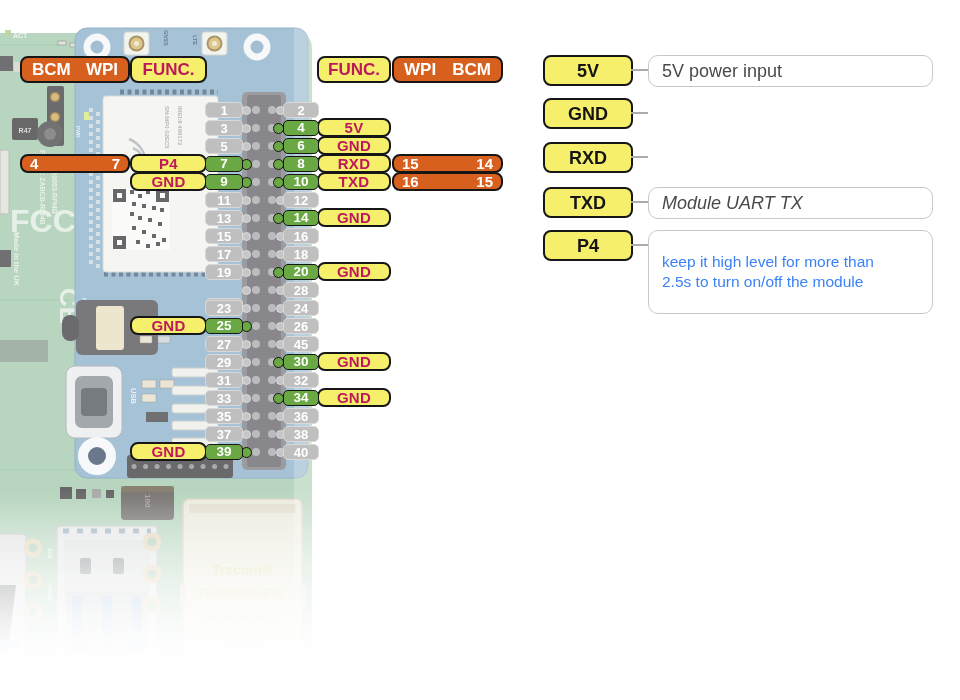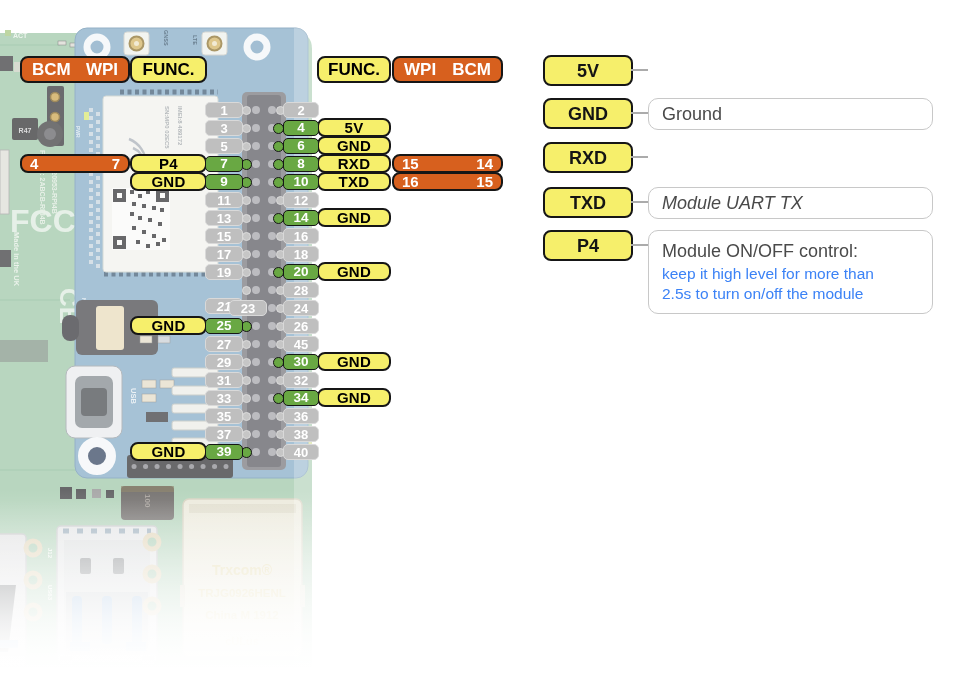--- a/index.html
+++ b/index.html
@@ -6,21 +6,21 @@
   .stage{position:relative;width:960px;height:700px;background:#fff;overflow:hidden;
          font-family:"Liberation Sans",sans-serif;font-weight:bold;}
   svg text{font-family:"Liberation Sans",sans-serif;}
   .board-svg{position:absolute;left:0;top:0;z-index:0;}
   .fade-overlay{position:absolute;left:0;top:0;width:530px;height:700px;z-index:1;pointer-events:none;
     background:linear-gradient(to bottom, rgba(255,255,255,0) 70%, rgba(255,255,255,.72) 88%, #fff 97%);}
   .badge{position:absolute;box-sizing:border-box;display:flex;align-items:center;justify-content:center;
          font-weight:bold;line-height:1;}
   .hdr{top:56px;height:27px;border:2px solid #161616;border-radius:8px;font-size:17px;z-index:3;}
   .hdr.orange,.o-badge{background:#D7601E;color:#fff;}
-  .hdr.yellow,.f-badge{background:#F6EF6B;color:#000000;}
+  .hdr.yellow,.f-badge{background:#F6EF6B;color:#be185d;}
   .hdr.green{background:#69A843;color:#fff;}
   .hdr.split,.o-badge{justify-content:space-between;padding:0 10px;}
   #pin-grid{position:absolute;inset:0;z-index:2;}
   .o-badge{height:19px;border:2px solid #161616;border-radius:8px;font-size:15px;padding:0 8px;}
   .f-badge{height:19px;border:2px solid #161616;border-radius:8px;font-size:15px;letter-spacing:.3px;}
   .pin-badge{height:16px;border-radius:5px;font-size:13px;color:#fff;}
   .pin-gray{background:#BFBFBF;border:1.5px solid #D9D9D9;}
   .pin-green{background:#69A843;border:1.6px solid #161616;font-size:13.5px;}
   .dot{position:absolute;border-radius:50%;}
   .gray-dot{width:7px;height:7px;background:#C6C6C6;border:1px solid #DCDCDC;}
@@ -266,21 +266,21 @@
       <span class="badge pin-badge pin-green" style="left: 283px; top: 156px; width: 36px;">8</span>
       <span class="badge f-badge" style="left: 130px; top: 172px; width: 77px;">GND</span>
       <span class="dot green-dot" style="left: 241px; top: 177px;"></span>
       <span class="badge pin-badge pin-green" style="left: 205px; top: 174px; width: 38px;">9</span>
       <span class="badge o-badge" style="left: 392px; top: 172px; width: 111px;">
         <span class="">16</span>
         <span class="">15</span>
       </span>
       <span class="badge f-badge" style="left: 317px; top: 172px; width: 74px;">TXD</span>
       <span class="dot green-dot" style="left: 273px; top: 177px;"></span>
-      <span class="badge pin-badge pin-green" style="left: 283px; top: 174px; width: 36px;">10</span>
+      <span class="badge pin-badge pin-green" style="left: 283px; top: 174px; width: 36px; border-radius: 6px;">10</span>
       <span class="dot gray-dot" style="left: 242px; top: 196px;"></span>
       <span class="badge pin-badge pin-gray" style="left: 205px; top: 192px; width: 38px;">11</span>
       <span class="dot gray-dot" style="left: 276px; top: 196px;"></span>
       <span class="badge pin-badge pin-gray" style="left: 283px; top: 192px; width: 36px;">12</span>
       <span class="dot gray-dot" style="left: 242px; top: 214px;"></span>
       <span class="badge pin-badge pin-gray" style="left: 205px; top: 210px; width: 38px;">13</span>
       <span class="badge f-badge" style="left: 317px; top: 208px; width: 74px;">GND</span>
       <span class="dot green-dot" style="left: 273px; top: 213px;"></span>
       <span class="badge pin-badge pin-green" style="left: 283px; top: 210px; width: 36px;">14</span>
       <span class="dot gray-dot" style="left: 242px; top: 232px;"></span>
@@ -294,21 +294,21 @@
       <span class="dot gray-dot" style="left: 242px; top: 268px;"></span>
       <span class="badge pin-badge pin-gray" style="left: 205px; top: 264px; width: 38px;">19</span>
       <span class="badge f-badge" style="left: 317px; top: 262px; width: 74px;">GND</span>
       <span class="dot green-dot" style="left: 273px; top: 267px;"></span>
       <span class="badge pin-badge pin-green" style="left: 283px; top: 264px; width: 36px;">20</span>
       <span class="dot gray-dot" style="left: 242px; top: 286px;"></span>
       <span class="badge pin-badge pin-gray" style="left: 205px; top: 298px; width: 38px; font-style: italic;">21</span>
       <span class="dot gray-dot" style="left: 276px; top: 286px;"></span>
       <span class="badge pin-badge pin-gray" style="left: 283px; top: 282px; width: 36px;">28</span>
       <span class="dot gray-dot" style="left: 242px; top: 304px;"></span>
-      <span class="badge pin-badge pin-gray" style="left: 205px; top: 300px; width: 38px; margin-left: 24px;">23</span>
+      <span class="badge pin-badge pin-gray" style="left: 205px; top: 300px; width: 38px;">23</span>
       <span class="dot gray-dot" style="left: 276px; top: 304px;"></span>
       <span class="badge pin-badge pin-gray" style="left: 283px; top: 300px; width: 36px;">24</span>
       <span class="badge f-badge" style="left: 130px; top: 316px; width: 77px;">GND</span>
       <span class="dot green-dot" style="left: 241px; top: 321px;"></span>
       <span class="badge pin-badge pin-green" style="left: 205px; top: 318px; width: 38px;">25</span>
       <span class="dot gray-dot" style="left: 276px; top: 322px;"></span>
       <span class="badge pin-badge pin-gray" style="left: 283px; top: 318px; width: 36px;">26</span>
       <span class="dot gray-dot" style="left: 242px; top: 340px;"></span>
       <span class="badge pin-badge pin-gray" style="left: 205px; top: 336px; width: 38px;">27</span>
       <span class="dot gray-dot" style="left: 276px; top: 340px;"></span>
@@ -337,33 +337,32 @@
       <span class="badge pin-badge pin-gray" style="left: 283px; top: 426px; width: 36px;">38</span>
       <span class="badge f-badge" style="left: 130px; top: 442px; width: 77px;">GND</span>
       <span class="dot green-dot" style="left: 241px; top: 447px;"></span>
       <span class="badge pin-badge pin-green" style="left: 205px; top: 444px; width: 38px;">39</span>
       <span class="dot gray-dot" style="left: 276px; top: 448px;"></span>
       <span class="badge pin-badge pin-gray" style="left: 283px; top: 444px; width: 36px;">40</span>
     </div>
   <div id="legend">
       <span class="badge lg-badge" style="left: 543px; top: 55px;">5V</span>
       <span class="lg-line" style="left: 631px; top: 69px;"></span>
+      <span class="lg-box" style="left: 648px; top: 55px; height: 32px;">
+        <span class="" style="display: block;">5V power input</span>
+      </span>
       <span class="badge lg-badge" style="left: 543px; top: 98px;">GND</span>
       <span class="lg-line" style="left: 631px; top: 112px;"></span>
-      <span class="lg-box" style="left: 648px; top: 98px; height: 32px;">
-        <span class="" style="display: block;">Ground</span>
-      </span>
       <span class="badge lg-badge" style="left: 543px; top: 142px;">RXD</span>
       <span class="lg-line" style="left: 631px; top: 156px;"></span>
       <span class="badge lg-badge" style="left: 543px; top: 187px;">TXD</span>
       <span class="lg-line" style="left: 631px; top: 201px;"></span>
       <span class="lg-box" style="left: 648px; top: 187px; height: 32px;">
         <span class="" style="display: block; font-style: italic;">Module UART TX</span>
       </span>
       <span class="badge lg-badge" style="left: 543px; top: 230px;">P4</span>
       <span class="lg-line" style="left: 631px; top: 244px;"></span>
       <span class="lg-box" style="left: 648px; top: 230px; height: 84px;">
-        <span class="dtitle" style="display: block;">Module ON/OFF control:</span>
         <span class="detail" style="display: block;">keep it high level for more than</span>
         <span class="detail" style="display: block;">2.5s to turn on/off the module</span>
       </span>
     </div>
 </div>
 
 </body></html>

